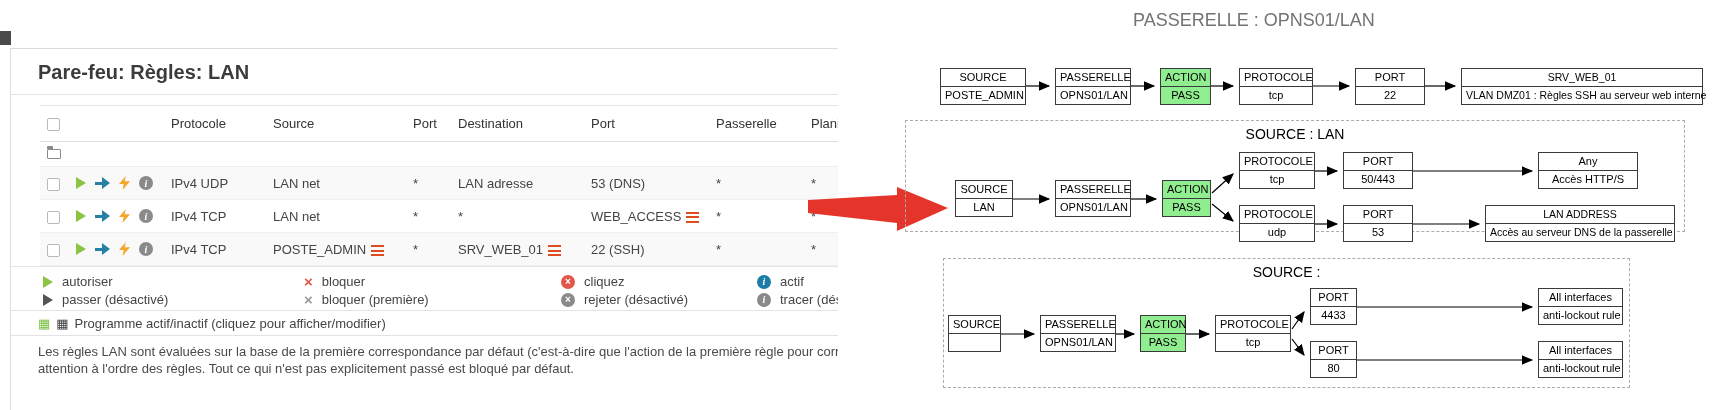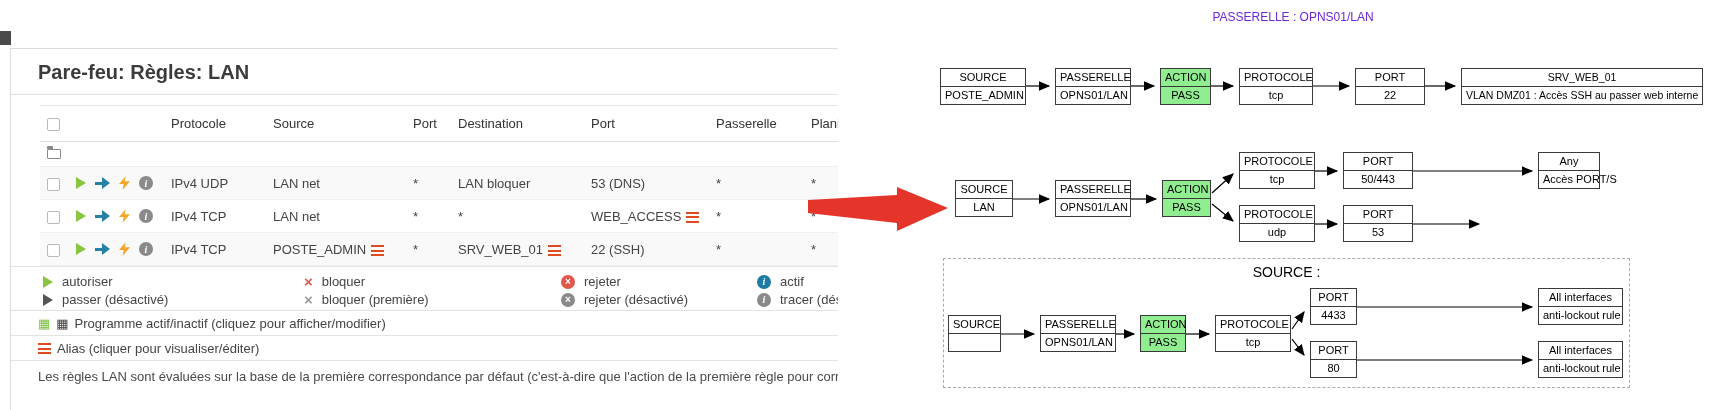--- a/index.html
+++ b/index.html
@@ -56,22 +56,22 @@
 
   
   .legend-block { position:relative; height:44px; border-top:1px solid #e3e3e3; font-size:13px; color:#444; }
   .lg-item { position:absolute; display:flex; gap:9px; align-items:center; white-space:nowrap; }
   .note-row { height:25px; border-top:1px solid #e3e3e3; display:flex; align-items:center; gap:6px;
               padding-left:27px; font-size:13px; color:#444; white-space:nowrap; }
   .footer-text { border-top:1px solid #e3e3e3; padding:7px 0 0 27px; font-size:13px; color:#4a4a4a;
                  line-height:17px; white-space:nowrap; }
 
   
-  .dg-title { position:absolute; left:1133px; top:10px; width:320px; text-align:center;
-              font-size:12px; color:#6d28d9; }
+  .dg-title { position:absolute; left:1133px; top:10px; width:320px; text-align:left;
+              font-size:18px; color:#737373; }
   .dg-group { position:absolute; border:1px dashed #ababab; }
   .dg-label { position:absolute; left:0; right:0; top:5px; text-align:center; font-size:14px; color:#000; }
   .node { position:absolute; border:1px solid #3a3a3a; background:#fff; text-align:center;
           font-size:11px; color:#000; }
   .node .nh { padding:1px 4px; line-height:15px; border-bottom:1px solid #3a3a3a; white-space:nowrap; }
   .node .nv { padding:1px 4px; line-height:15px; white-space:nowrap; min-height:17px; }
   .node.green { background:#90ee90; }
   .node.small .nv, .node.small .nh { font-size:10.5px; }
   svg.overlay { position:absolute; left:0; top:0; pointer-events:none; }
 </style>
@@ -131,21 +131,21 @@
               <span class="rowicons">
             <span class="play"></span>
             <span class="arrow-ico"></span>
             <span class="bolt"></span>
             <span class="info-c">i</span>
           </span>
             </td>
           <td>IPv4 UDP</td>
           <td>LAN net</td>
           <td>*</td>
-          <td>LAN bloquer</td>
+          <td>LAN adresse</td>
           <td>53 (DNS)</td>
           <td>*</td>
           <td>*</td>
         </tr>
 
         <tr>
           <td><span class="cb"></span></td>
           <td>
               <span class="rowicons">
             <span class="play"></span>
@@ -196,48 +196,45 @@
       <span class="lg-item" style="left:293px;top:7px">
         <span class="xmark">×</span>
         <span>bloquer</span>
         </span>
       <span class="lg-item" style="left:293px;top:25px">
         <span class="xmark dis">×</span>
         <span>bloquer (première)</span>
         </span>
       <span class="lg-item" style="left:550px;top:7px">
         <span class="circle-x">×</span>
-        <span>rejeter</span>
+        <span>cliquez</span>
         </span>
       <span class="lg-item" style="left:550px;top:25px">
         <span class="circle-x dis">×</span>
         <span>rejeter (désactivé)</span>
         </span>
       <span class="lg-item" style="left:746px;top:7px">
         <span class="info-c blue">i</span>
         <span>actif</span>
         </span>
       <span class="lg-item" style="left:746px;top:25px">
         <span class="info-c">i</span>
         <span>tracer (désactivé)</span>
         </span>
     </div>
 
     <div class="note-row">
       <span class="cal green">▦</span>
       <span class="cal dark">▦</span>
       <span>Programme actif/inactif (cliquez pour afficher/modifier)</span>
     </div>
-    <div class="note-row">
-      <span class="alias-ico" style="margin-left:0"></span>
-      <span>Alias (cliquer pour visualiser/éditer)</span>
-    </div>
 
     <div class="footer-text">
       <div>Les règles LAN sont évaluées sur la base de la première correspondance par défaut (c'est-à-dire que l'action de la première règle pour correspon</div>
+      <div>attention à l'ordre des règles. Tout ce qui n'est pas explicitement passé est bloqué par défaut.</div>
     </div>
   </div>
 
   <svg class="overlay" width="1718" height="410">
     <defs>
       <marker id="ah" markerWidth="11" markerHeight="9" refX="8.5" refY="4" orient="auto">
         <path d="M0,0 L9.5,4 L0,8 z" fill="#000"></path>
       </marker>
     </defs>
     <polygon points="808,200 897,195 897,187 948,208 897,231 897,223 808,213" fill="#e5352b"></polygon>
@@ -283,54 +280,61 @@
   <div class="node" style="left:1239px;top:68px;width:74px">
     <div class="nh">PROTOCOLE</div>
     <div class="nv">tcp</div>
     </div>
   <div class="node" style="left:1355px;top:68px;width:70px">
     <div class="nh">PORT</div>
     <div class="nv">22</div>
     </div>
   <div class="node small" style="left:1461px;top:68px;width:242px">
     <div class="nh">SRV_WEB_01</div>
-    <div class="nv">VLAN DMZ01 : Accès SSH au passer web interne</div>
-    </div>
-
+    <div class="nv">VLAN DMZ01 : Règles SSH au serveur web interne</div>
+    </div>
+
+  <div class="dg-group" style="left:905px;top:120px;width:780px;height:112px">
+    <div class="dg-label">SOURCE : LAN</div>
+  </div>
   <div class="node" style="left:955px;top:180px;width:58px">
     <div class="nh">SOURCE</div>
     <div class="nv">LAN</div>
     </div>
   <div class="node" style="left:1055px;top:180px;width:76px">
     <div class="nh">PASSERELLE</div>
     <div class="nv">OPNS01/LAN</div>
     </div>
   <div class="node green" style="left:1162px;top:180px;width:49px">
     <div class="nh">ACTION</div>
     <div class="nv">PASS</div>
     </div>
   <div class="node" style="left:1239px;top:152px;width:76px">
     <div class="nh">PROTOCOLE</div>
     <div class="nv">tcp</div>
     </div>
   <div class="node" style="left:1343px;top:152px;width:70px">
     <div class="nh">PORT</div>
     <div class="nv">50/443</div>
     </div>
-  <div class="node" style="left:1538px;top:152px;width:62px">
+  <div class="node" style="left:1538px;top:152px;width:100px">
     <div class="nh">Any</div>
-    <div class="nv">Accès PORT/S</div>
+    <div class="nv">Accès HTTP/S</div>
     </div>
   <div class="node" style="left:1239px;top:205px;width:76px">
     <div class="nh">PROTOCOLE</div>
     <div class="nv">udp</div>
     </div>
   <div class="node" style="left:1343px;top:205px;width:70px">
     <div class="nh">PORT</div>
     <div class="nv">53</div>
+    </div>
+  <div class="node small" style="left:1485px;top:205px;width:190px">
+    <div class="nh">LAN ADDRESS</div>
+    <div class="nv">Accès au serveur DNS de la passerelle</div>
     </div>
 
   <div class="dg-group" style="left:943px;top:258px;width:687px;height:130px">
     <div class="dg-label">SOURCE :</div>
   </div>
   <div class="node" style="left:948px;top:315px;width:53px">
     <div class="nh">SOURCE</div>
     <div class="nv"></div>
     </div>
   <div class="node" style="left:1040px;top:315px;width:76px">

